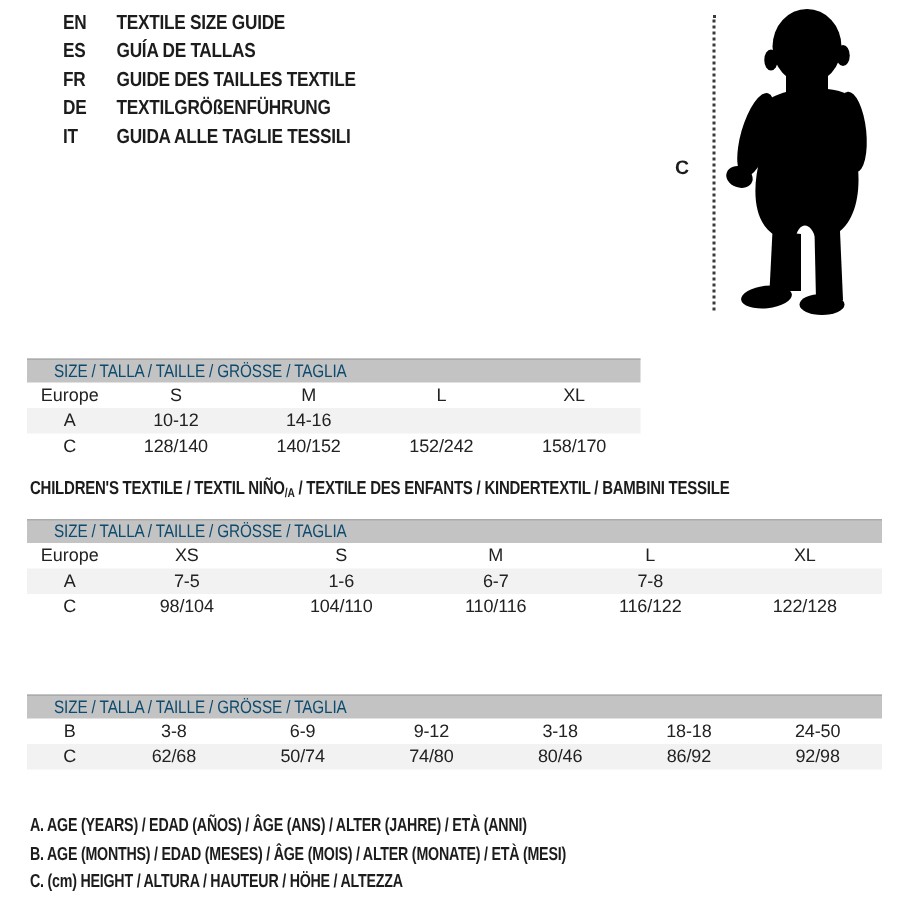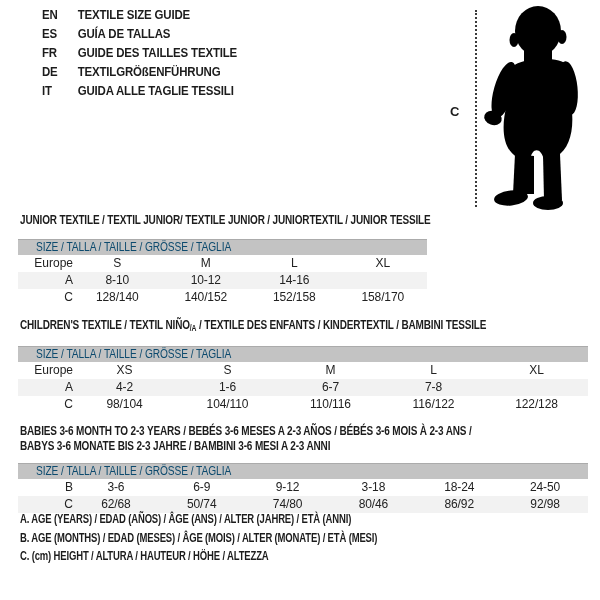--- a/index.html
+++ b/index.html
@@ -37,30 +37,30 @@
   }
   .size-bar .cond { display:inline-block; transform:scaleX(0.85); transform-origin:0 50%; letter-spacing:-0.1px; }
   .trow { display:grid; height:17px; line-height:17px; font-size:12px; color:#222; }
   .t1 { top:239px; width:409px; }
   .t1 .trow { grid-template-columns:55px repeat(4,1fr); }
   .t2 { top:346px; width:570px; }
   .t2 .trow { grid-template-columns:55px repeat(5,1fr); }
   .t3 { top:463px; width:570px; }
   .t3 .trow { grid-template-columns:55px repeat(6,1fr); }
   .cell { text-align:center; letter-spacing:-0.1px; }
-  .label-cell { text-align:right; padding-left:2px; }
+  .label-cell { text-align:center; padding-left:2px; }
   .stripe { background:#f2f2f2; }
 
   
   .s1-title { top:213px; }
   .s2-title { top:318px; }
   .s3-title { top:424px; }
 
   
-  .notes { position:absolute; left:20px; top:510px; }
+  .notes { position:absolute; left:20px; top:541px; }
   .note { height:18.5px; line-height:18.5px; font-size:12.5px; font-weight:700; white-space:nowrap; }
   .note .cond { display:inline-block; transform:scaleX(0.76); transform-origin:0 50%; letter-spacing:-0.2px; }
 </style>
 </head>
 <body>
 
 <div class="page">
 
   <div class="langs">
     <div class="lang-row">
@@ -99,45 +99,41 @@
       <ellipse cx="86" cy="84" rx="9.5" ry="27" transform="rotate(-6 86 84)"></ellipse>
       <ellipse cx="81" cy="109" rx="7" ry="8"></ellipse>
       <path d="M25,100 C18,126 22,146 35,153 L48,156 C50,143 59,143 62,156 L75,152 C88,145 93,124 89,100 Z"></path>
       <path d="M33,150 L31,190 L52,190 L52,152 Z"></path>
       <ellipse cx="29" cy="194" rx="17" ry="7.5" transform="rotate(-6 29 194)"></ellipse>
       <path d="M61,150 L62,196 L80,196 L78,150 Z"></path>
       <ellipse cx="66" cy="199" rx="15" ry="7"></ellipse>
     </g>
   </svg>
 
-  <div class="sec-title s1-title">
-    <span class="cond">JUNIOR TEXTILE / TEXTIL JUNIOR/ TEXTILE JUNIOR / JUNIORTEXTIL / JUNIOR TESSILE</span>
-  </div>
   <div class="sizetable t1">
     <div class="size-bar">
       <span class="cond">SIZE / TALLA / TAILLE / GRÖSSE / TAGLIA</span>
     </div>
     <div class="trow">
       <span class="label-cell">Europe</span>
       <span class="cell">S</span>
       <span class="cell">M</span>
       <span class="cell">L</span>
       <span class="cell">XL</span>
     </div>
     <div class="trow stripe">
       <span class="label-cell">A</span>
-      <span class="cell">8-10</span>
       <span class="cell">10-12</span>
       <span class="cell">14-16</span>
     </div>
     <div class="trow">
       <span class="label-cell">C</span>
       <span class="cell">128/140</span>
       <span class="cell">140/152</span>
-      <span class="cell">152/158</span>
+      <span class="cell">152/242</span>
       <span class="cell">158/170</span>
     </div>
   </div>
 
   <div class="sec-title s2-title">
     <span class="cond">
       <span>CHILDREN'S TEXTILE / TEXTIL NIÑO</span><span class="sub">/A</span><span> / TEXTILE DES ENFANTS / KINDERTEXTIL / BAMBINI TESSILE</span>
     </span>
   </div>
   <div class="sizetable t2">
@@ -147,50 +143,46 @@
     <div class="trow">
       <span class="label-cell">Europe</span>
       <span class="cell">XS</span>
       <span class="cell">S</span>
       <span class="cell">M</span>
       <span class="cell">L</span>
       <span class="cell">XL</span>
     </div>
     <div class="trow stripe">
       <span class="label-cell">A</span>
-      <span class="cell">4-2</span>
+      <span class="cell">7-5</span>
       <span class="cell">1-6</span>
       <span class="cell">6-7</span>
       <span class="cell">7-8</span>
     </div>
     <div class="trow">
       <span class="label-cell">C</span>
       <span class="cell">98/104</span>
       <span class="cell">104/110</span>
       <span class="cell">110/116</span>
       <span class="cell">116/122</span>
       <span class="cell">122/128</span>
     </div>
   </div>
 
-  <div class="sec-title s3-title">
-    <div class="title-line"><span class="cond">BABIES 3-6 MONTH TO 2-3 YEARS / BEBÉS 3-6 MESES A 2-3 AÑOS / BÉBÉS 3-6 MOIS À 2-3 ANS /</span></div>
-    <div class="title-line"><span class="cond">BABYS 3-6 MONATE BIS 2-3 JAHRE / BAMBINI 3-6 MESI A 2-3 ANNI</span></div>
-  </div>
   <div class="sizetable t3">
     <div class="size-bar">
       <span class="cond">SIZE / TALLA / TAILLE / GRÖSSE / TAGLIA</span>
     </div>
     <div class="trow">
       <span class="label-cell">B</span>
-      <span class="cell">3-6</span>
+      <span class="cell">3-8</span>
       <span class="cell">6-9</span>
       <span class="cell">9-12</span>
       <span class="cell">3-18</span>
-      <span class="cell">18-24</span>
+      <span class="cell">18-18</span>
       <span class="cell">24-50</span>
     </div>
     <div class="trow stripe">
       <span class="label-cell">C</span>
       <span class="cell">62/68</span>
       <span class="cell">50/74</span>
       <span class="cell">74/80</span>
       <span class="cell">80/46</span>
       <span class="cell">86/92</span>
       <span class="cell">92/98</span>

